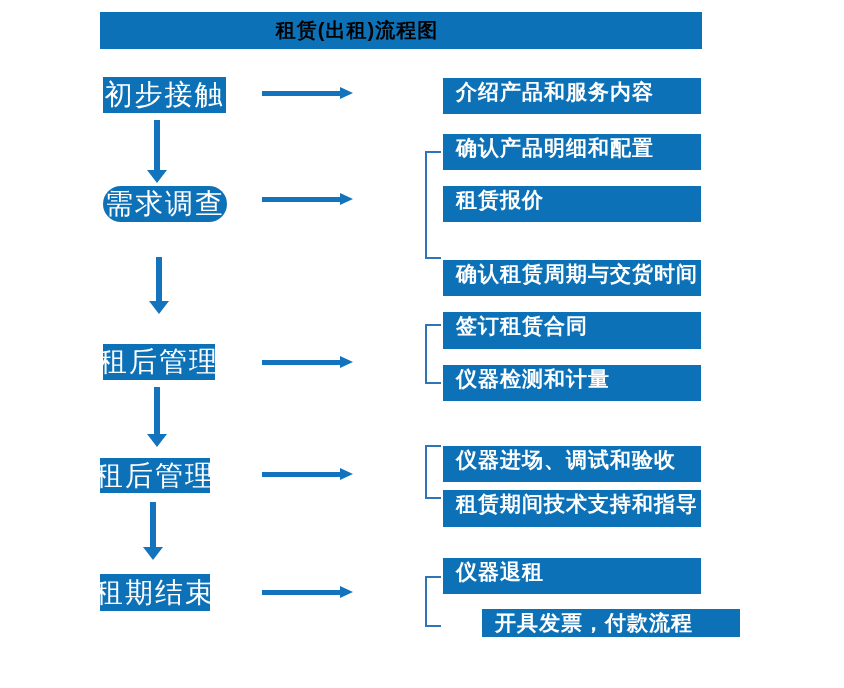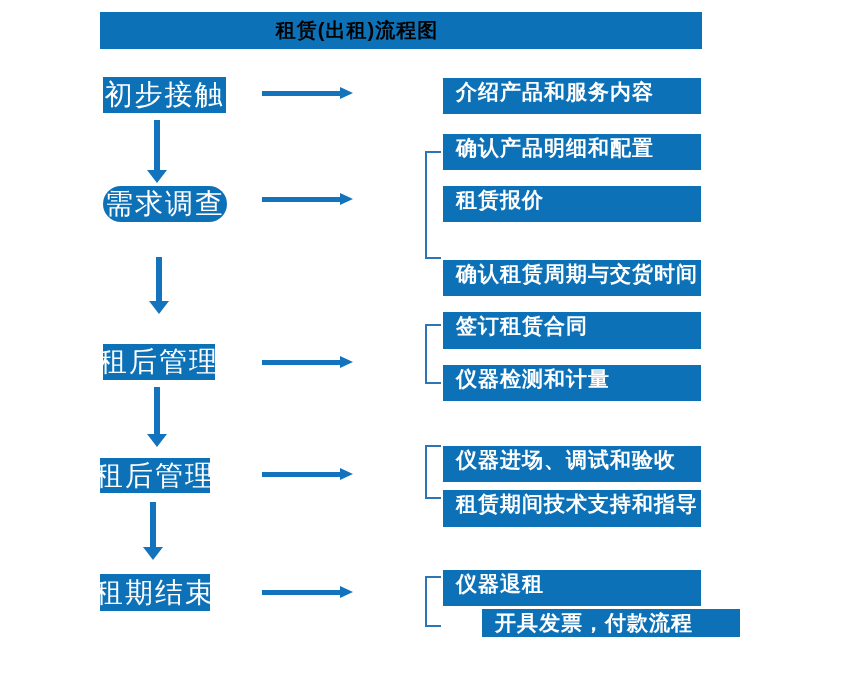--- a/index.html
+++ b/index.html
@@ -140,20 +140,20 @@
     <span>仪器检测和计量</span>
   </div>
 
   <div class="abs detail-box" style="left:443px;top:424px;width:258px;height:36px;margin-top:22px;">
     <span>仪器进场、调试和验收</span>
   </div>
   <div class="abs detail-box" style="left:443px;top:490px;width:258px;height:37px;">
     <span>租赁期间技术支持和指导</span>
   </div>
 
-  <div class="abs detail-box" style="left:443px;top:558px;width:258px;height:36px;margin-top:12px;">
+  <div class="abs detail-box" style="left:443px;top:558px;width:258px;height:36px;">
     <span>仪器退租</span>
   </div>
   <div class="abs detail-box" style="left:443px;top:609px;width:258px;height:28px;margin-left:39px;">
     <span>开具发票，付款流程</span>
   </div>
 
 </div>
 
 </body></html>

